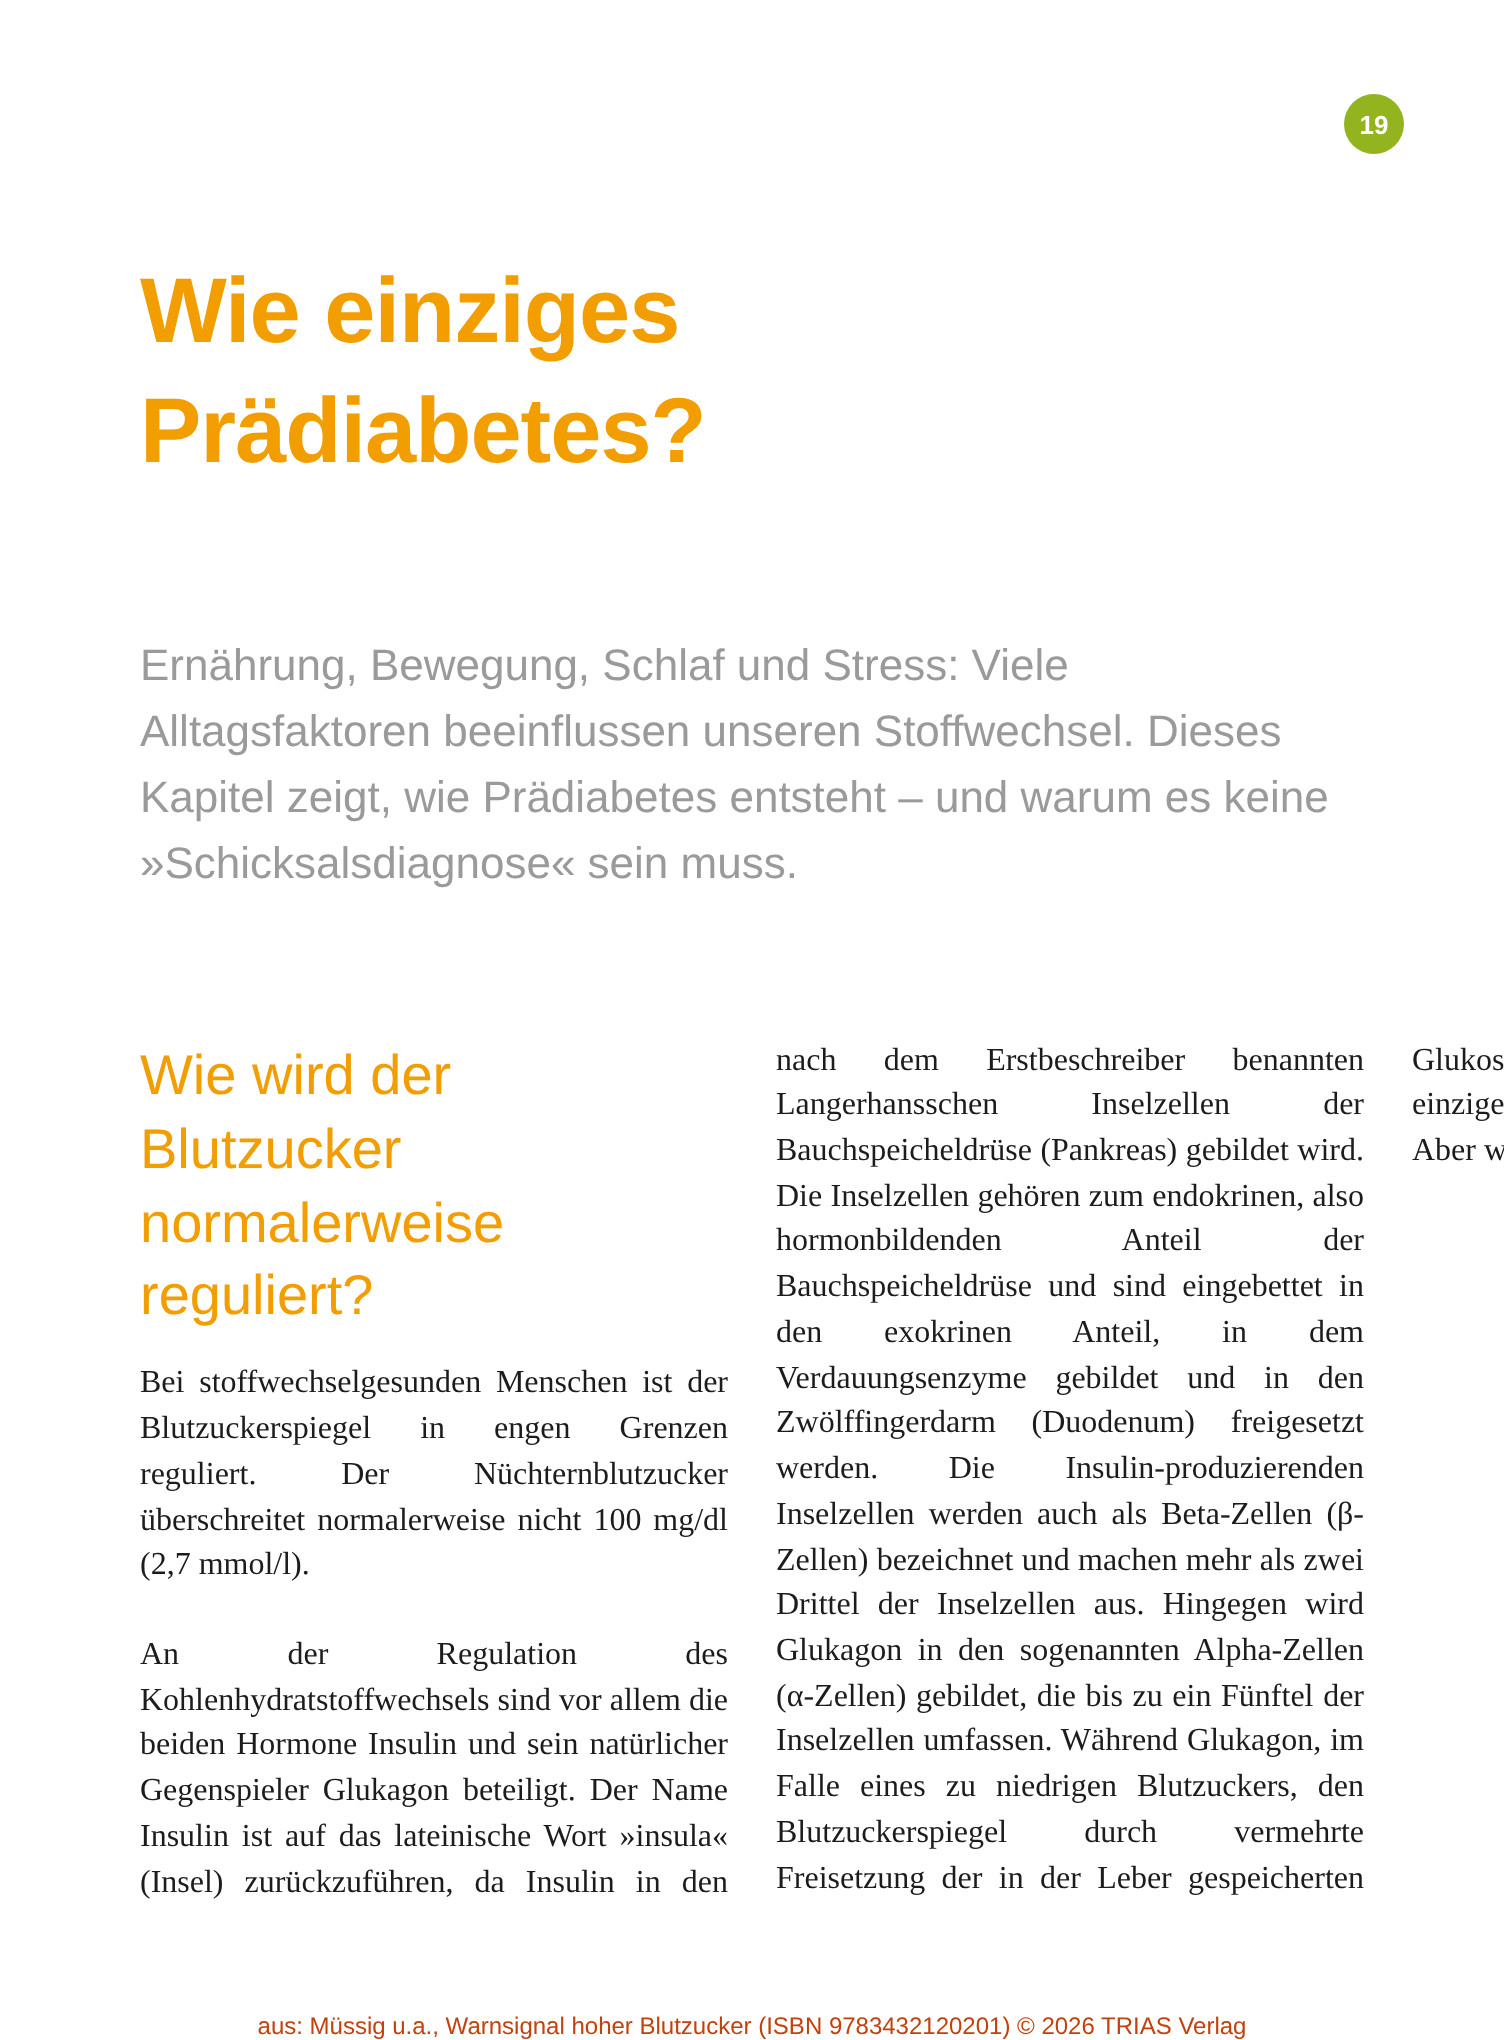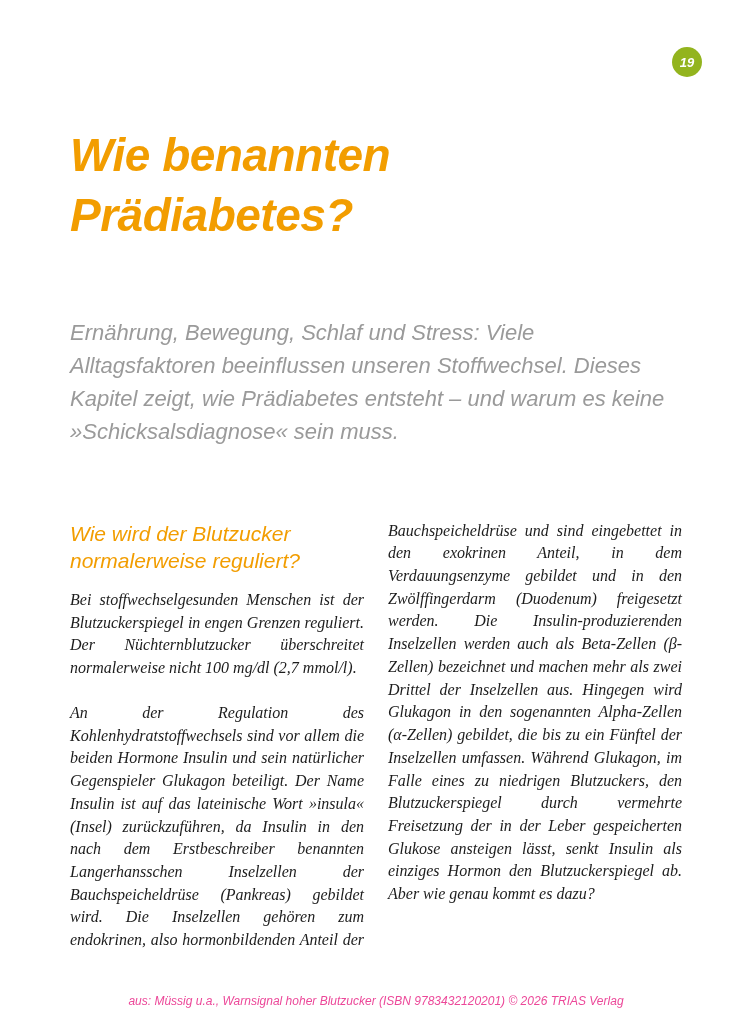--- a/index.html
+++ b/index.html
@@ -6,21 +6,20 @@
   .page {
     position: relative;
     width: 752px;
     height: 1020px;
     background: #ffffff;
     margin: 0 auto;
     overflow: hidden;
     box-sizing: border-box;
     padding: 0 70px;
     font-family: "Liberation Sans", sans-serif;
-    font-style: italic;
   }
   .page-badge {
     position: absolute;
     top: 47px;
     right: 50px;
     width: 30px;
     height: 30px;
     border-radius: 50%;
     background: var(--badge-green, #93b41e);
     display: flex;
@@ -49,55 +48,55 @@
   }
   .columns {
     margin-top: 72px;
     height: 442px;
     column-count: 2;
     column-gap: 24px;
     column-fill: auto;
   }
   .section-heading {
     margin: 0 0 14px 0;
-    font-size: 21px;
+    font-size: 28px;
     line-height: 1.32;
     font-weight: normal;
     color: var(--accent, #f29d00);
   }
   .body-par {
     margin: 0 0 22px 0;
     font-family: "Liberation Serif", serif;
     font-size: 16px;
     line-height: 1.42;
     color: #1c1c1c;
     text-align: justify;
     hyphens: auto;
     -webkit-hyphens: auto;
   }
   .footer {
     position: absolute;
     left: 0;
     right: 0;
-    bottom: 12px;
+    bottom: 0;
     text-align: center;
     font-size: 12px;
-    color: #ec4899;
+    color: #c2410c;
   }
 </style>
 </head>
 <body>
 
 <div class="page">
 
   <div class="page-badge">
     <span>19</span>
   </div>
 
-  <h1 class="main-title">Wie benannten Prädiabetes?</h1>
+  <h1 class="main-title">Wie einziges Prädiabetes?</h1>
 
   <p class="intro">Ernährung, Bewegung, Schlaf und Stress: Viele Alltagsfaktoren beeinflussen unseren Stoffwechsel. Dieses Kapitel zeigt, wie Prädiabetes entsteht – und warum es keine »Schicksalsdiagnose« sein muss.</p>
 
   <div class="columns">
     <h2 class="section-heading">Wie wird der Blutzucker normalerweise reguliert?</h2>
     <p class="body-par">Bei stoffwechselgesunden Menschen ist der Blutzuckerspiegel in engen Grenzen reguliert. Der Nüchternblutzucker überschreitet normalerweise nicht 100 mg/dl (2,7 mmol/l).</p>
     <p class="body-par">An der Regulation des Kohlenhydratstoffwechsels sind vor allem die beiden Hormone Insulin und sein natürlicher Gegenspieler Glukagon beteiligt. Der Name Insulin ist auf das lateinische Wort »insula« (Insel) zurückzuführen, da Insulin in den nach dem Erstbeschreiber benannten Langerhansschen Inselzellen der Bauchspeicheldrüse (Pankreas) gebildet wird. Die Inselzellen gehören zum endokrinen, also hormonbildenden Anteil der Bauchspeicheldrüse und sind eingebettet in den exokrinen Anteil, in dem Verdauungsenzyme gebildet und in den Zwölffingerdarm (Duodenum) freigesetzt werden. Die Insulin-produzierenden Inselzellen werden auch als Beta-Zellen (β-Zellen) bezeichnet und machen mehr als zwei Drittel der Inselzellen aus. Hingegen wird Glukagon in den sogenannten Alpha-Zellen (α-Zellen) gebildet, die bis zu ein Fünftel der Inselzellen umfassen. Während Glukagon, im Falle eines zu niedrigen Blutzuckers, den Blutzuckerspiegel durch vermehrte Freisetzung der in der Leber gespeicherten Glukose ansteigen lässt, senkt Insulin als einziges Hormon den Blutzuckerspiegel ab. Aber wie genau kommt es dazu?</p>
   </div>
 
   <div class="footer">aus: Müssig u.a., Warnsignal hoher Blutzucker (ISBN 9783432120201) © 2026 TRIAS Verlag</div>

